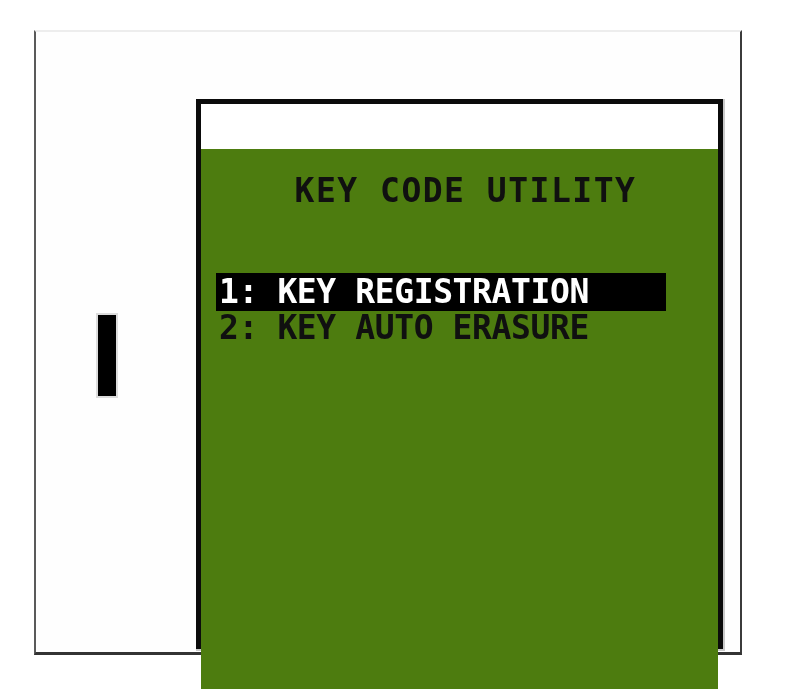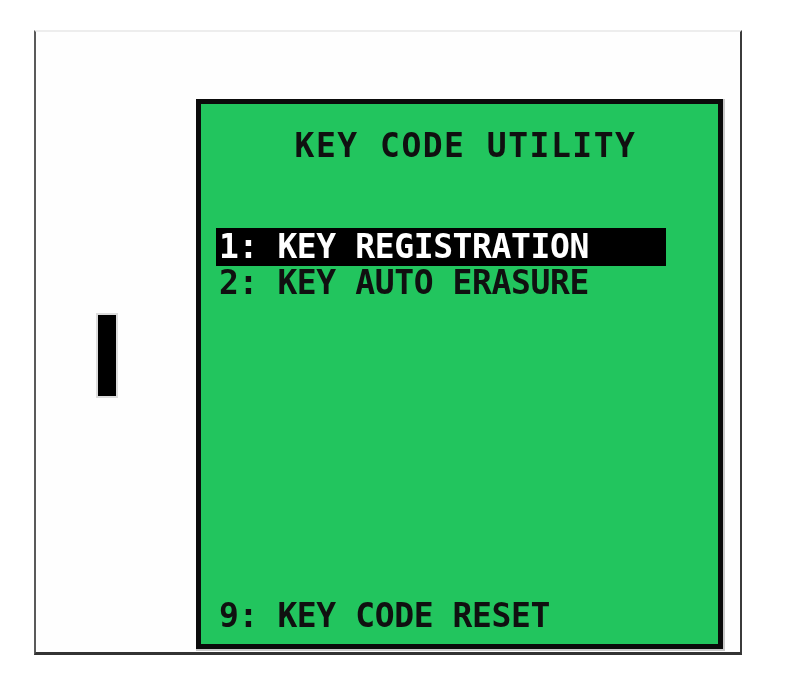--- a/index.html
+++ b/index.html
@@ -52,21 +52,22 @@
     background: #ffffff;
     border: 5px solid #0b0b0b;
     box-shadow: 1px 1px 0 1px #c9c9c9;
   }
 
   #lcd-inner {
     position: relative;
     width: 100%;
     height: 100%;
     box-sizing: border-box;
-    background: #22c55e;
+    background: #4d7c0f;
+    margin-top: 45px;
   }
 
   
   #screen-title {
     position: absolute;
     left: 0;
     right: 0;
     top: 25px;
     text-align: center;
     font-family: "DejaVu Sans Mono", "Liberation Mono", monospace;
@@ -134,17 +135,16 @@
   <div id="lcd-screen">
     <div id="lcd-inner">
 
       <div id="screen-title">KEY CODE UTILITY</div>
 
       <div id="menu-list">
         <div class="menu-item selected">1: KEY REGISTRATION</div>
         <div class="menu-item">2: KEY AUTO ERASURE</div>
       </div>
 
-      <div id="footer-item">9: KEY CODE RESET</div>
 
     </div>
   </div>
 </div>
 
 </body></html>

